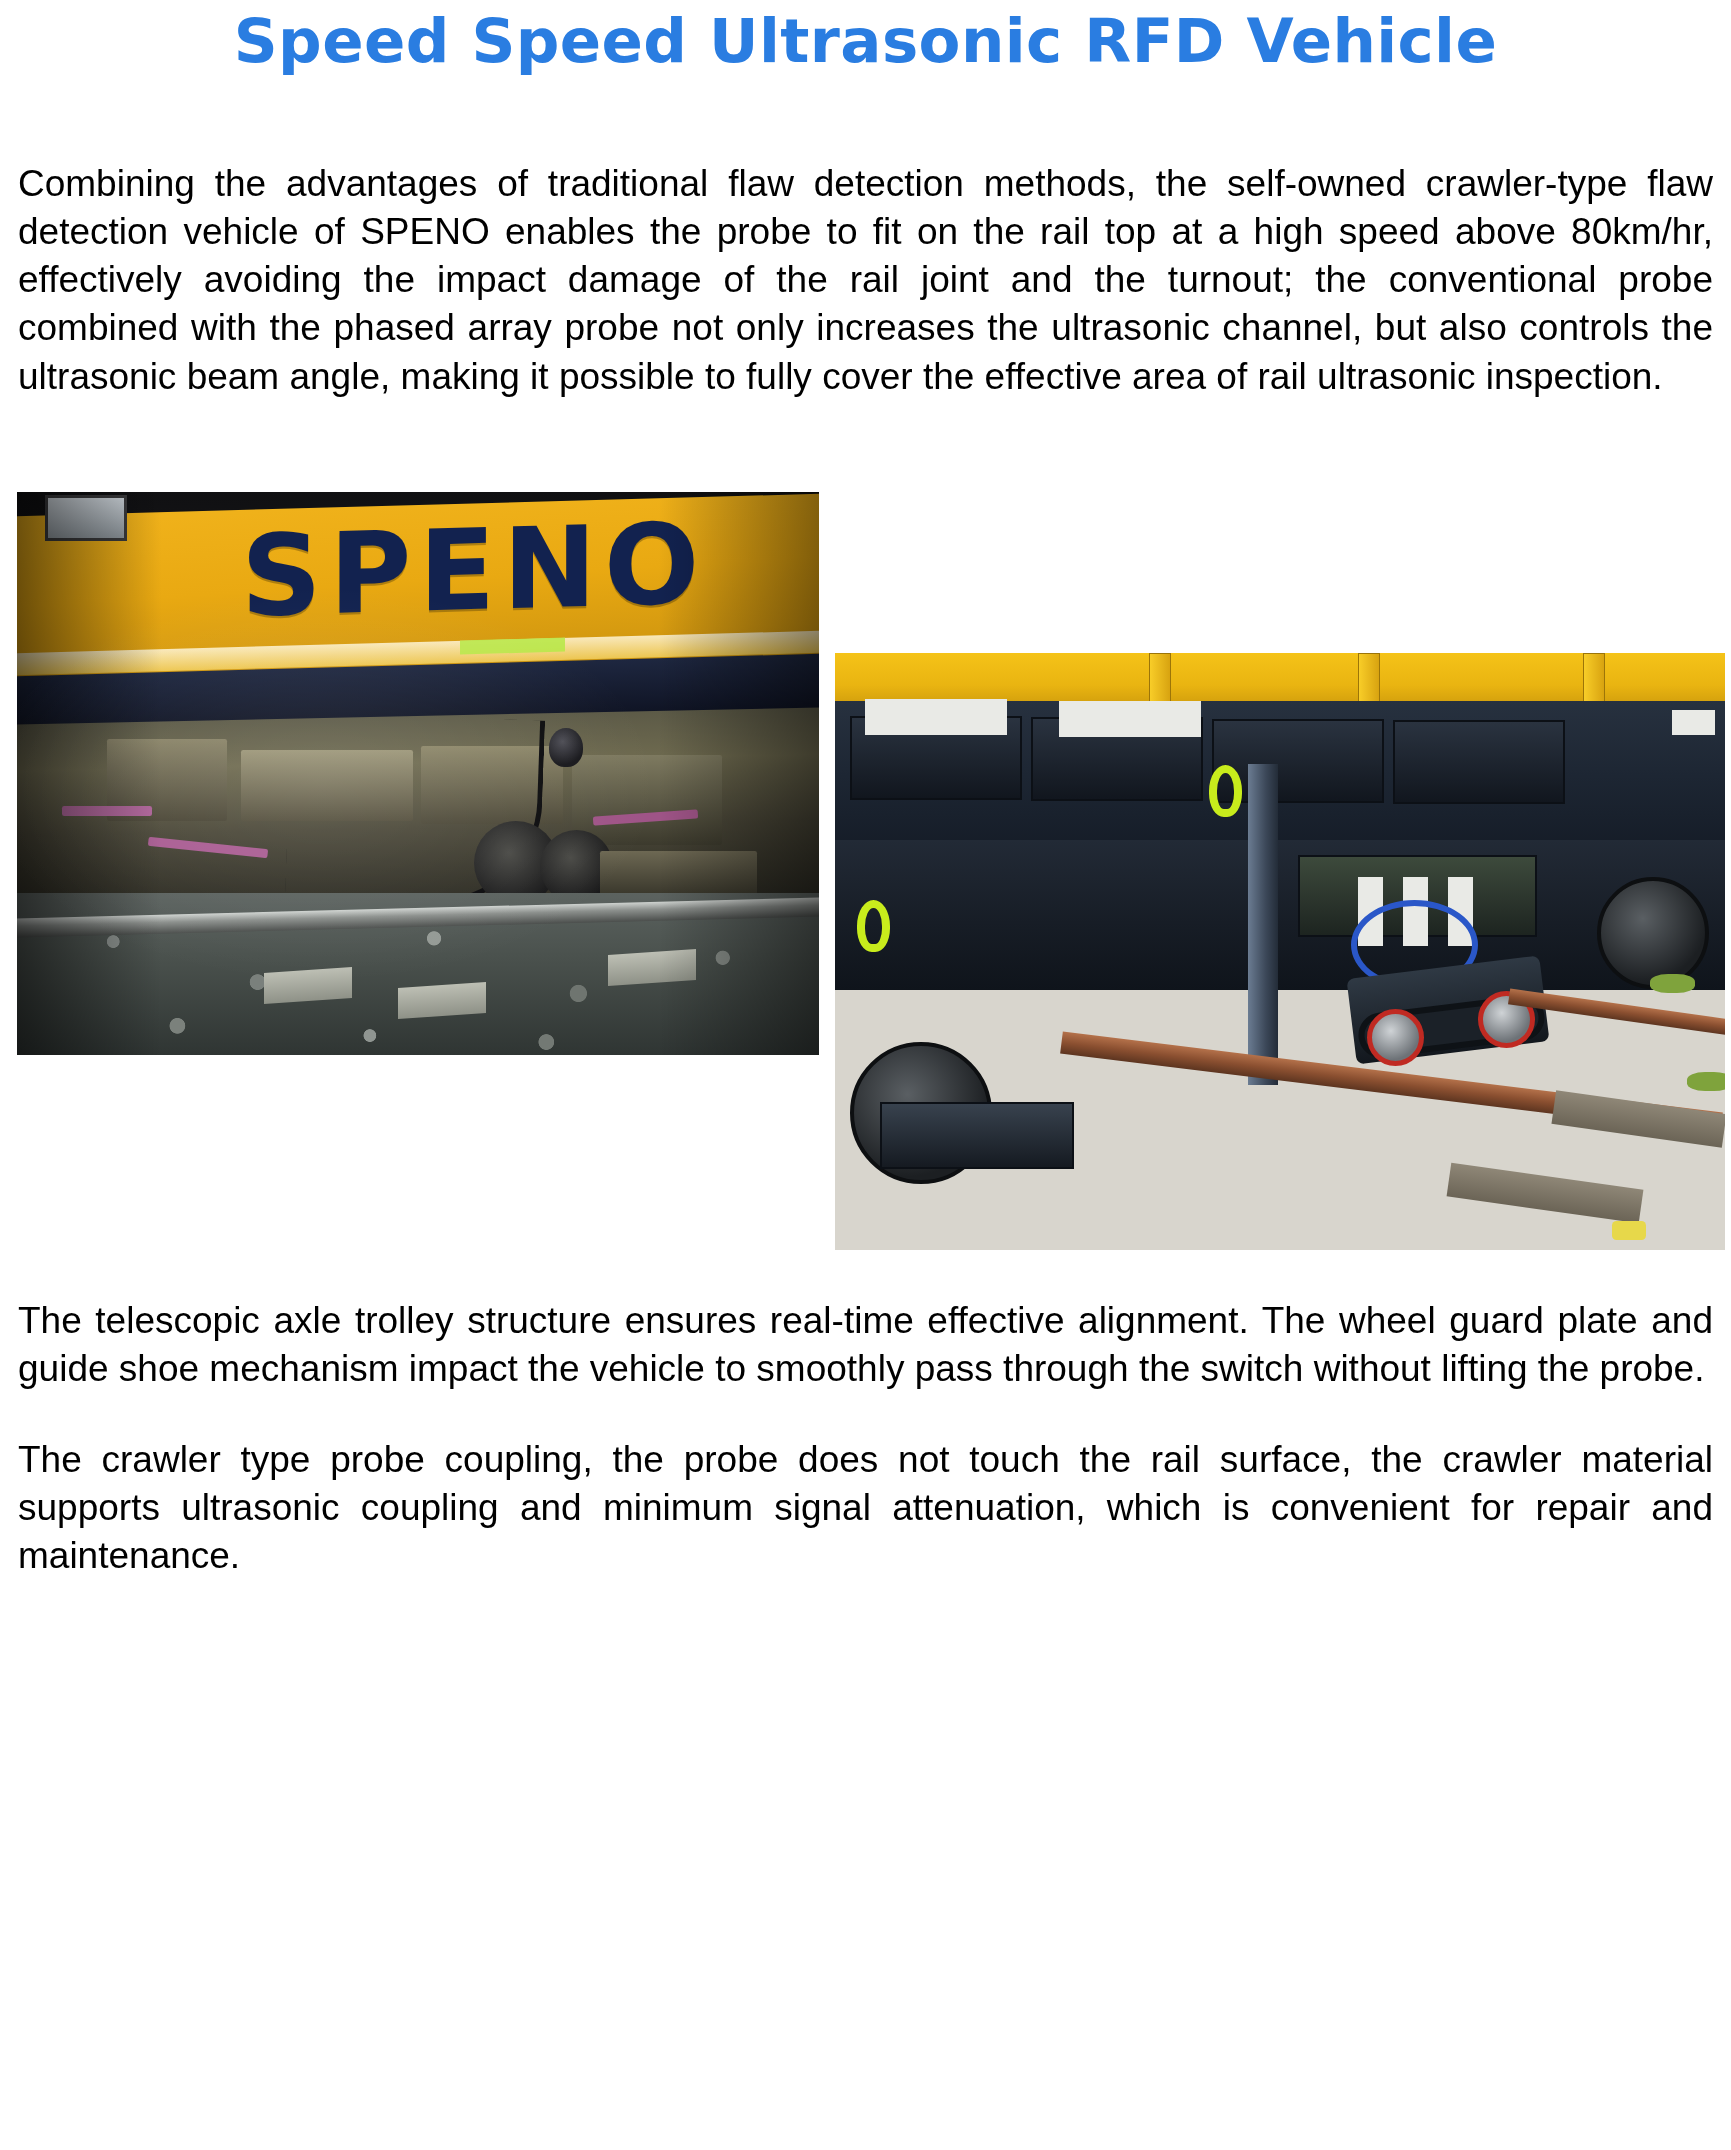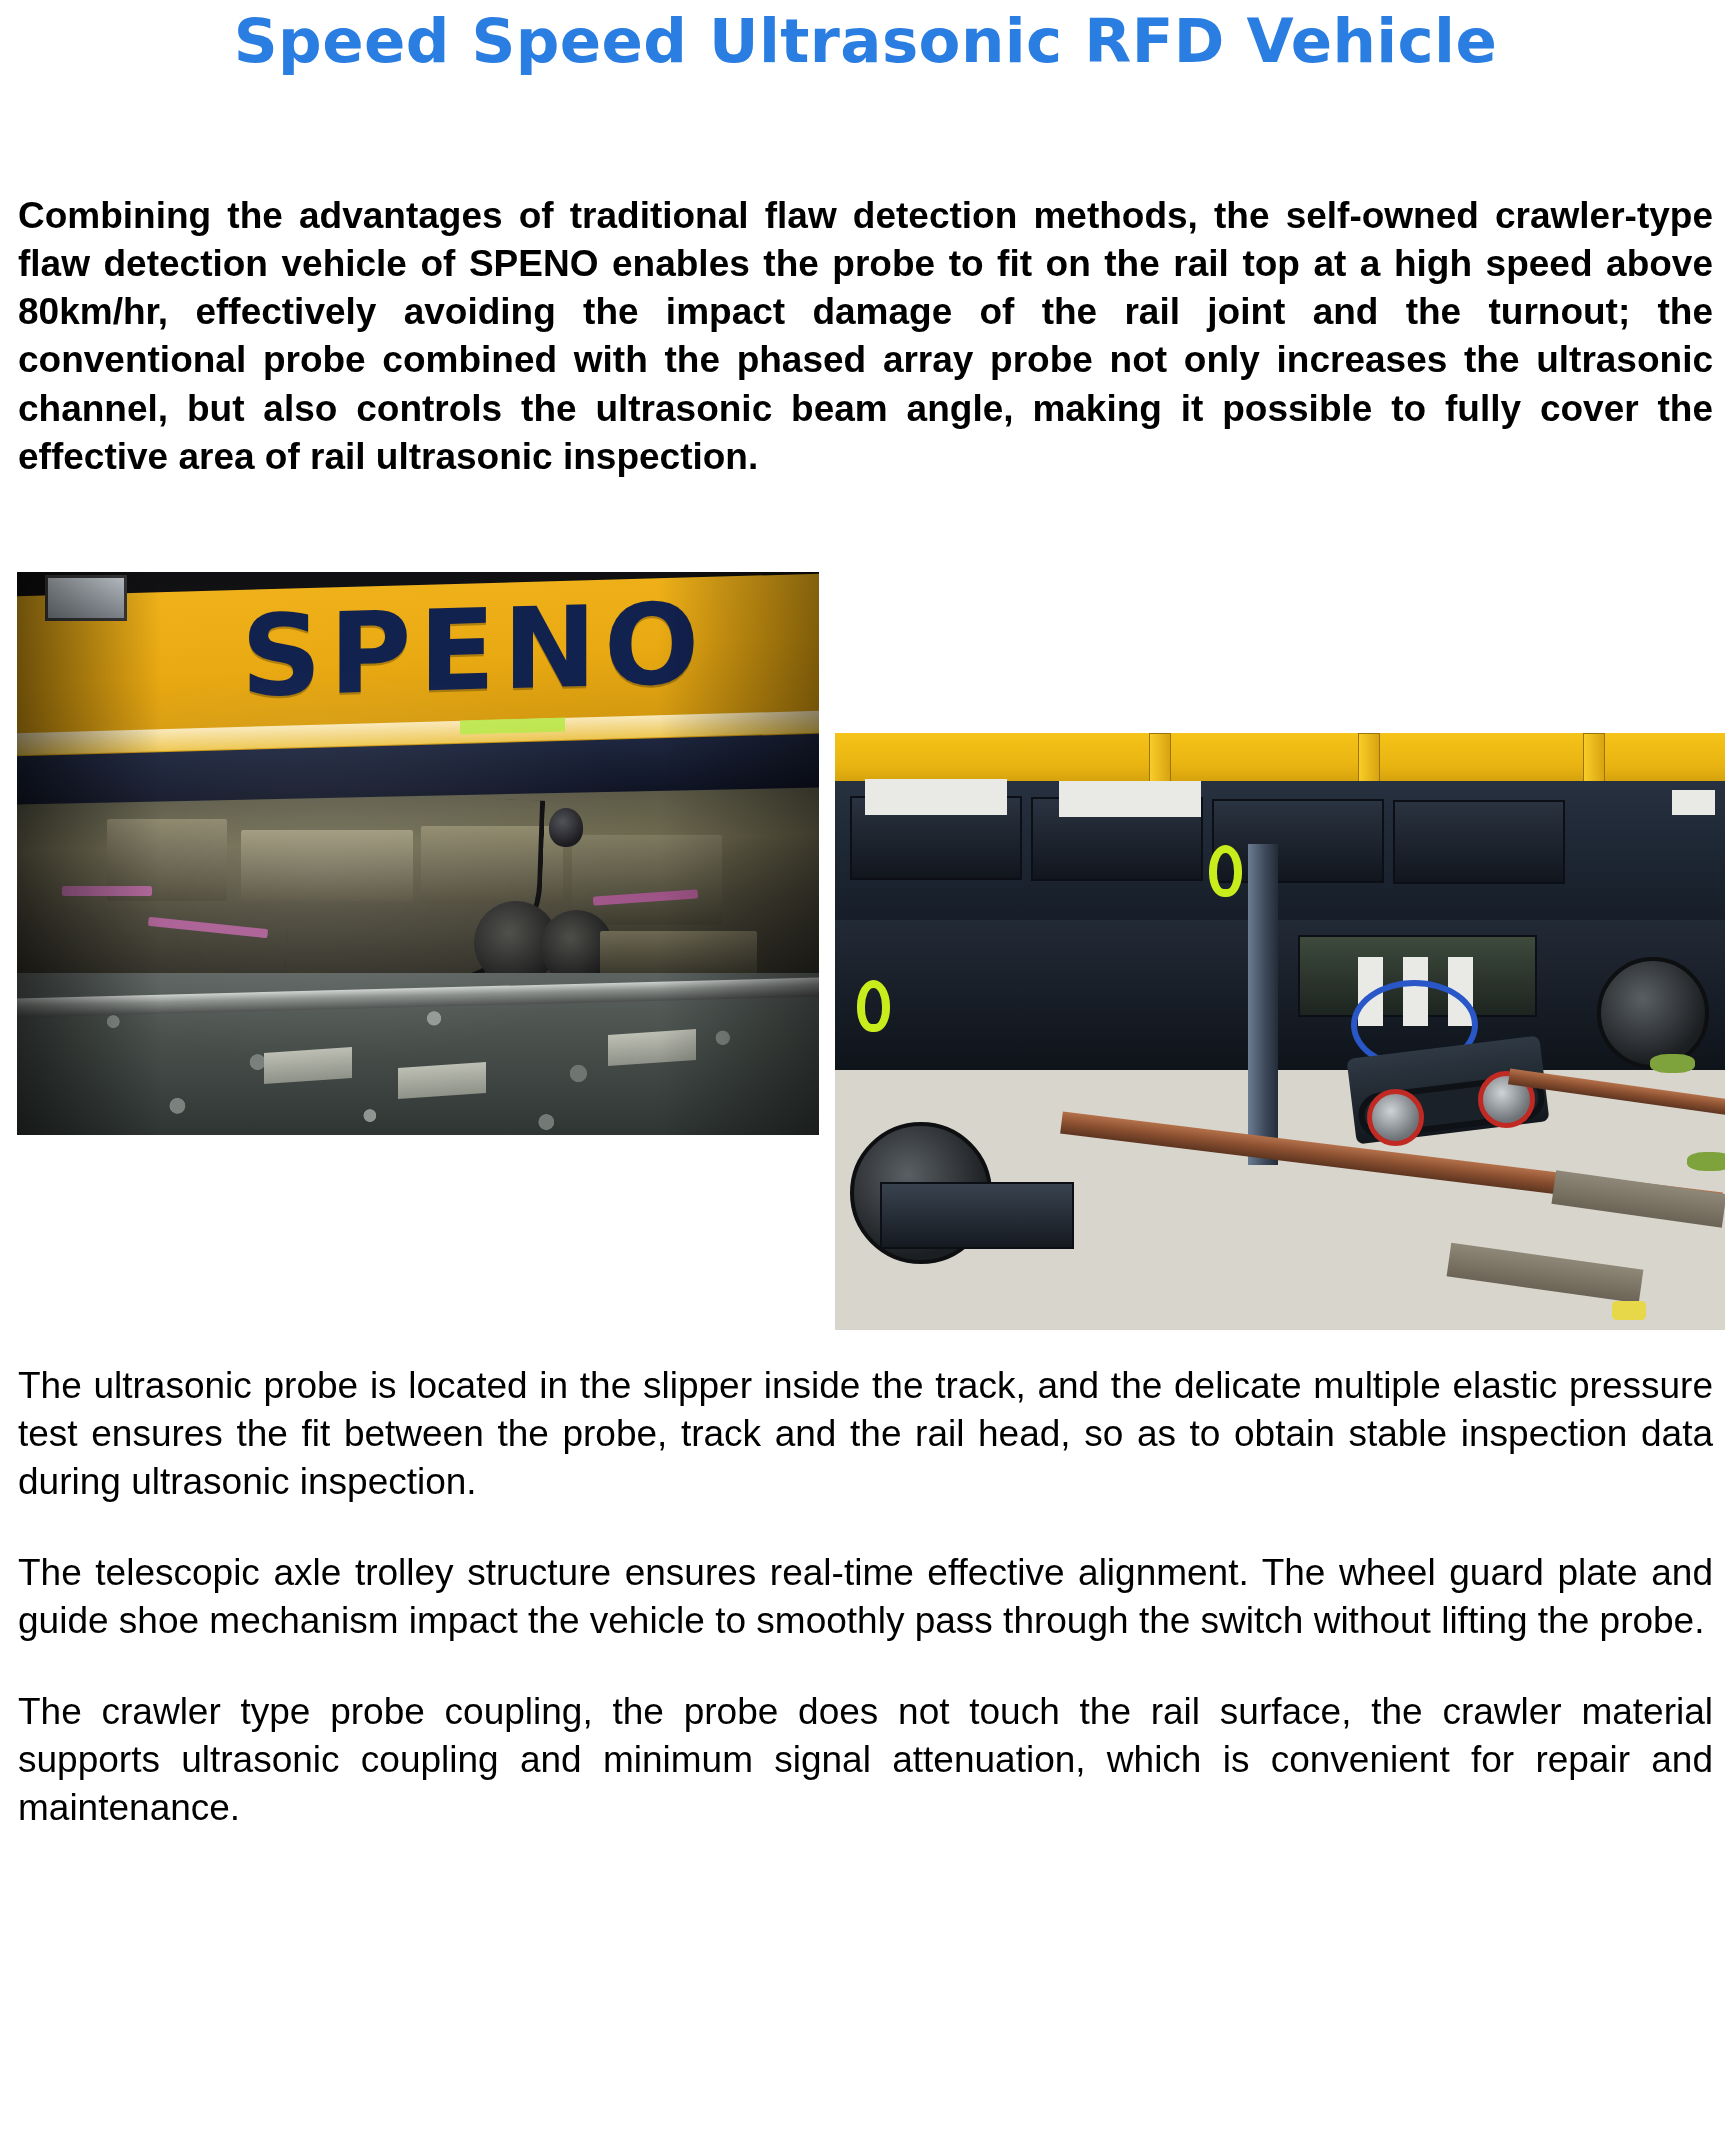--- a/index.html
+++ b/index.html
@@ -38,23 +38,22 @@
   
   .para {
     font-size: 37px;
     line-height: 1.30;
     text-align: justify;
     text-justify: inter-word;
     margin: 0;
     hyphens: manual;
   }
   .intro {
-    margin-top: 116px;
+    margin-top: 84px;
     padding: 0 3px;
-    font-weight: bold;
   }
 
   
   .figures {
     position: relative;
     margin-top: 91px;
     height: 762px;
   }
   .fig {
     position: absolute;
@@ -354,18 +353,17 @@
       <div class="d-tie" style="left:718px;top:449px;width:172px;transform:rotate(8deg);"></div>
       <div class="d-tie" style="left:613px;top:523px;width:194px;transform:rotate(8deg);"></div>
       <div class="d-green" style="left:815px;top:321px;"></div>
       <div class="d-green" style="left:852px;top:419px;"></div>
       <div class="d-white" style="left:777px;top:568px;width:34px;height:19.4px;background:#e7d84a;border-radius:4.5px;"></div>
     </div>
 
   </div>
 
 
-  <p class="para body-para">The ultrasonic probe is located in the slipper inside the track, and the delicate multiple elastic pressure test ensures the fit between the probe, track and the rail head, so as to obtain stable inspection data during ultrasonic inspection.</p>
   <p class="para body-para tight">The telescopic axle trolley structure ensures real-time effective alignment. The wheel guard plate and guide shoe mechanism impact the vehicle to smoothly pass through the switch without lifting the probe.</p>
   <p class="para body-para tight">The crawler type probe coupling, the probe does not touch the rail surface, the crawler material supports ultrasonic coupling and minimum signal attenuation, which is convenient for repair and maintenance.</p>
 
 </div>
 
 
 </body></html>

